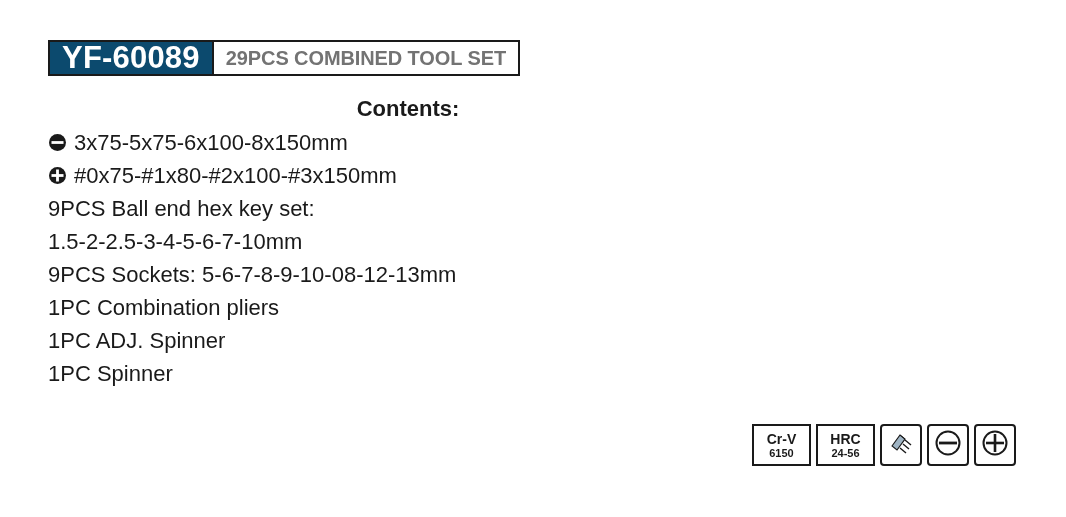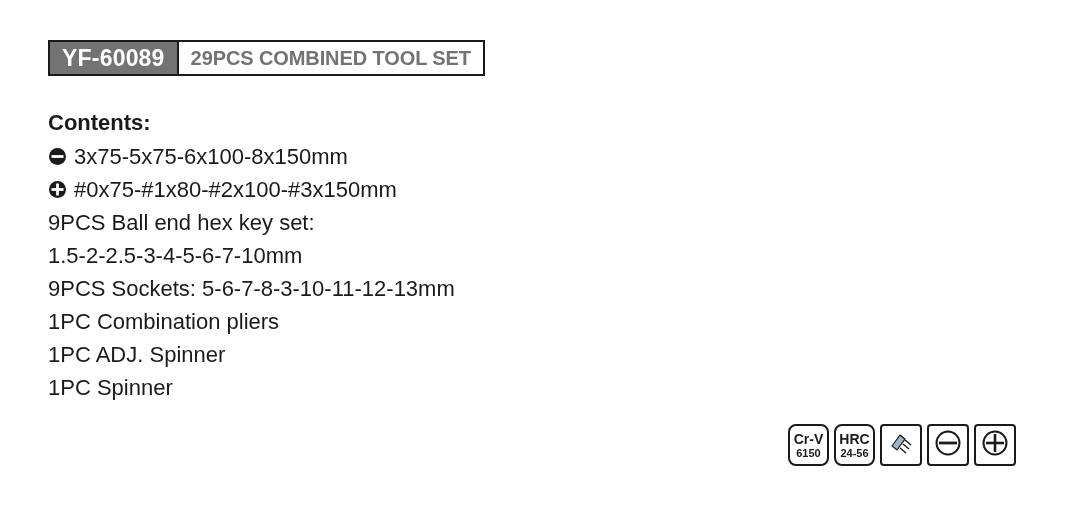--- a/index.html
+++ b/index.html
@@ -21,23 +21,23 @@
     position: absolute;
     left: 48px;
     top: 40px;
     display: flex;
     align-items: stretch;
     border: 2px solid #1a1a1a;
     height: 36px;
     box-sizing: border-box;
   }
   .header-code {
-    background: #737373;
+    background: #0c4a6e;
     color: #ffffff;
-    font-size: 23px;
+    font-size: 31px;
     font-weight: bold;
     letter-spacing: 0.2px;
     padding: 0 12px;
     display: flex;
     align-items: center;
     box-sizing: border-box;
     border-right: 2px solid #1a1a1a;
   }
   .header-title {
     color: #737373;
@@ -46,22 +46,23 @@
     padding: 0 12px;
     display: flex;
     align-items: center;
     letter-spacing: -0.1px;
   }
 
   
   .contents {
     position: absolute;
     left: 48px;
-    top: 106px;
+    top: 92px;
     width: 720px;
+    text-align: center;
   }
   .contents-heading {
     font-size: 22px;
     font-weight: bold;
     line-height: 33px;
     margin-bottom: 1px;
   }
   .content-line {
     font-size: 22px;
     line-height: 33px;
@@ -81,22 +82,22 @@
   .badges {
     position: absolute;
     right: 50px;
     top: 424px;
     display: flex;
     align-items: center;
     gap: 5px;
   }
   .badge {
     border: 2px solid #1a1a1a;
-    border-radius: 8px;
-    width: 41px;
+    border-radius: 0;
+    width: 59px;
     height: 42px;
     box-sizing: border-box;
     display: flex;
     flex-direction: column;
     align-items: center;
     justify-content: center;
     background: #ffffff;
   }
   .badge-top {
     font-size: 14px;
@@ -156,21 +157,21 @@
 
   <div class="content-line">
     <span>9PCS Ball end hex key set:</span>
   </div>
 
   <div class="content-line">
     <span>1.5-2-2.5-3-4-5-6-7-10mm</span>
   </div>
 
   <div class="content-line">
-    <span>9PCS Sockets: 5-6-7-8-3-10-11-12-13mm</span>
+    <span>9PCS Sockets: 5-6-7-8-9-10-08-12-13mm</span>
   </div>
 
   <div class="content-line">
     <span>1PC Combination pliers</span>
   </div>
 
   <div class="content-line">
     <span>1PC ADJ. Spinner</span>
   </div>
 

